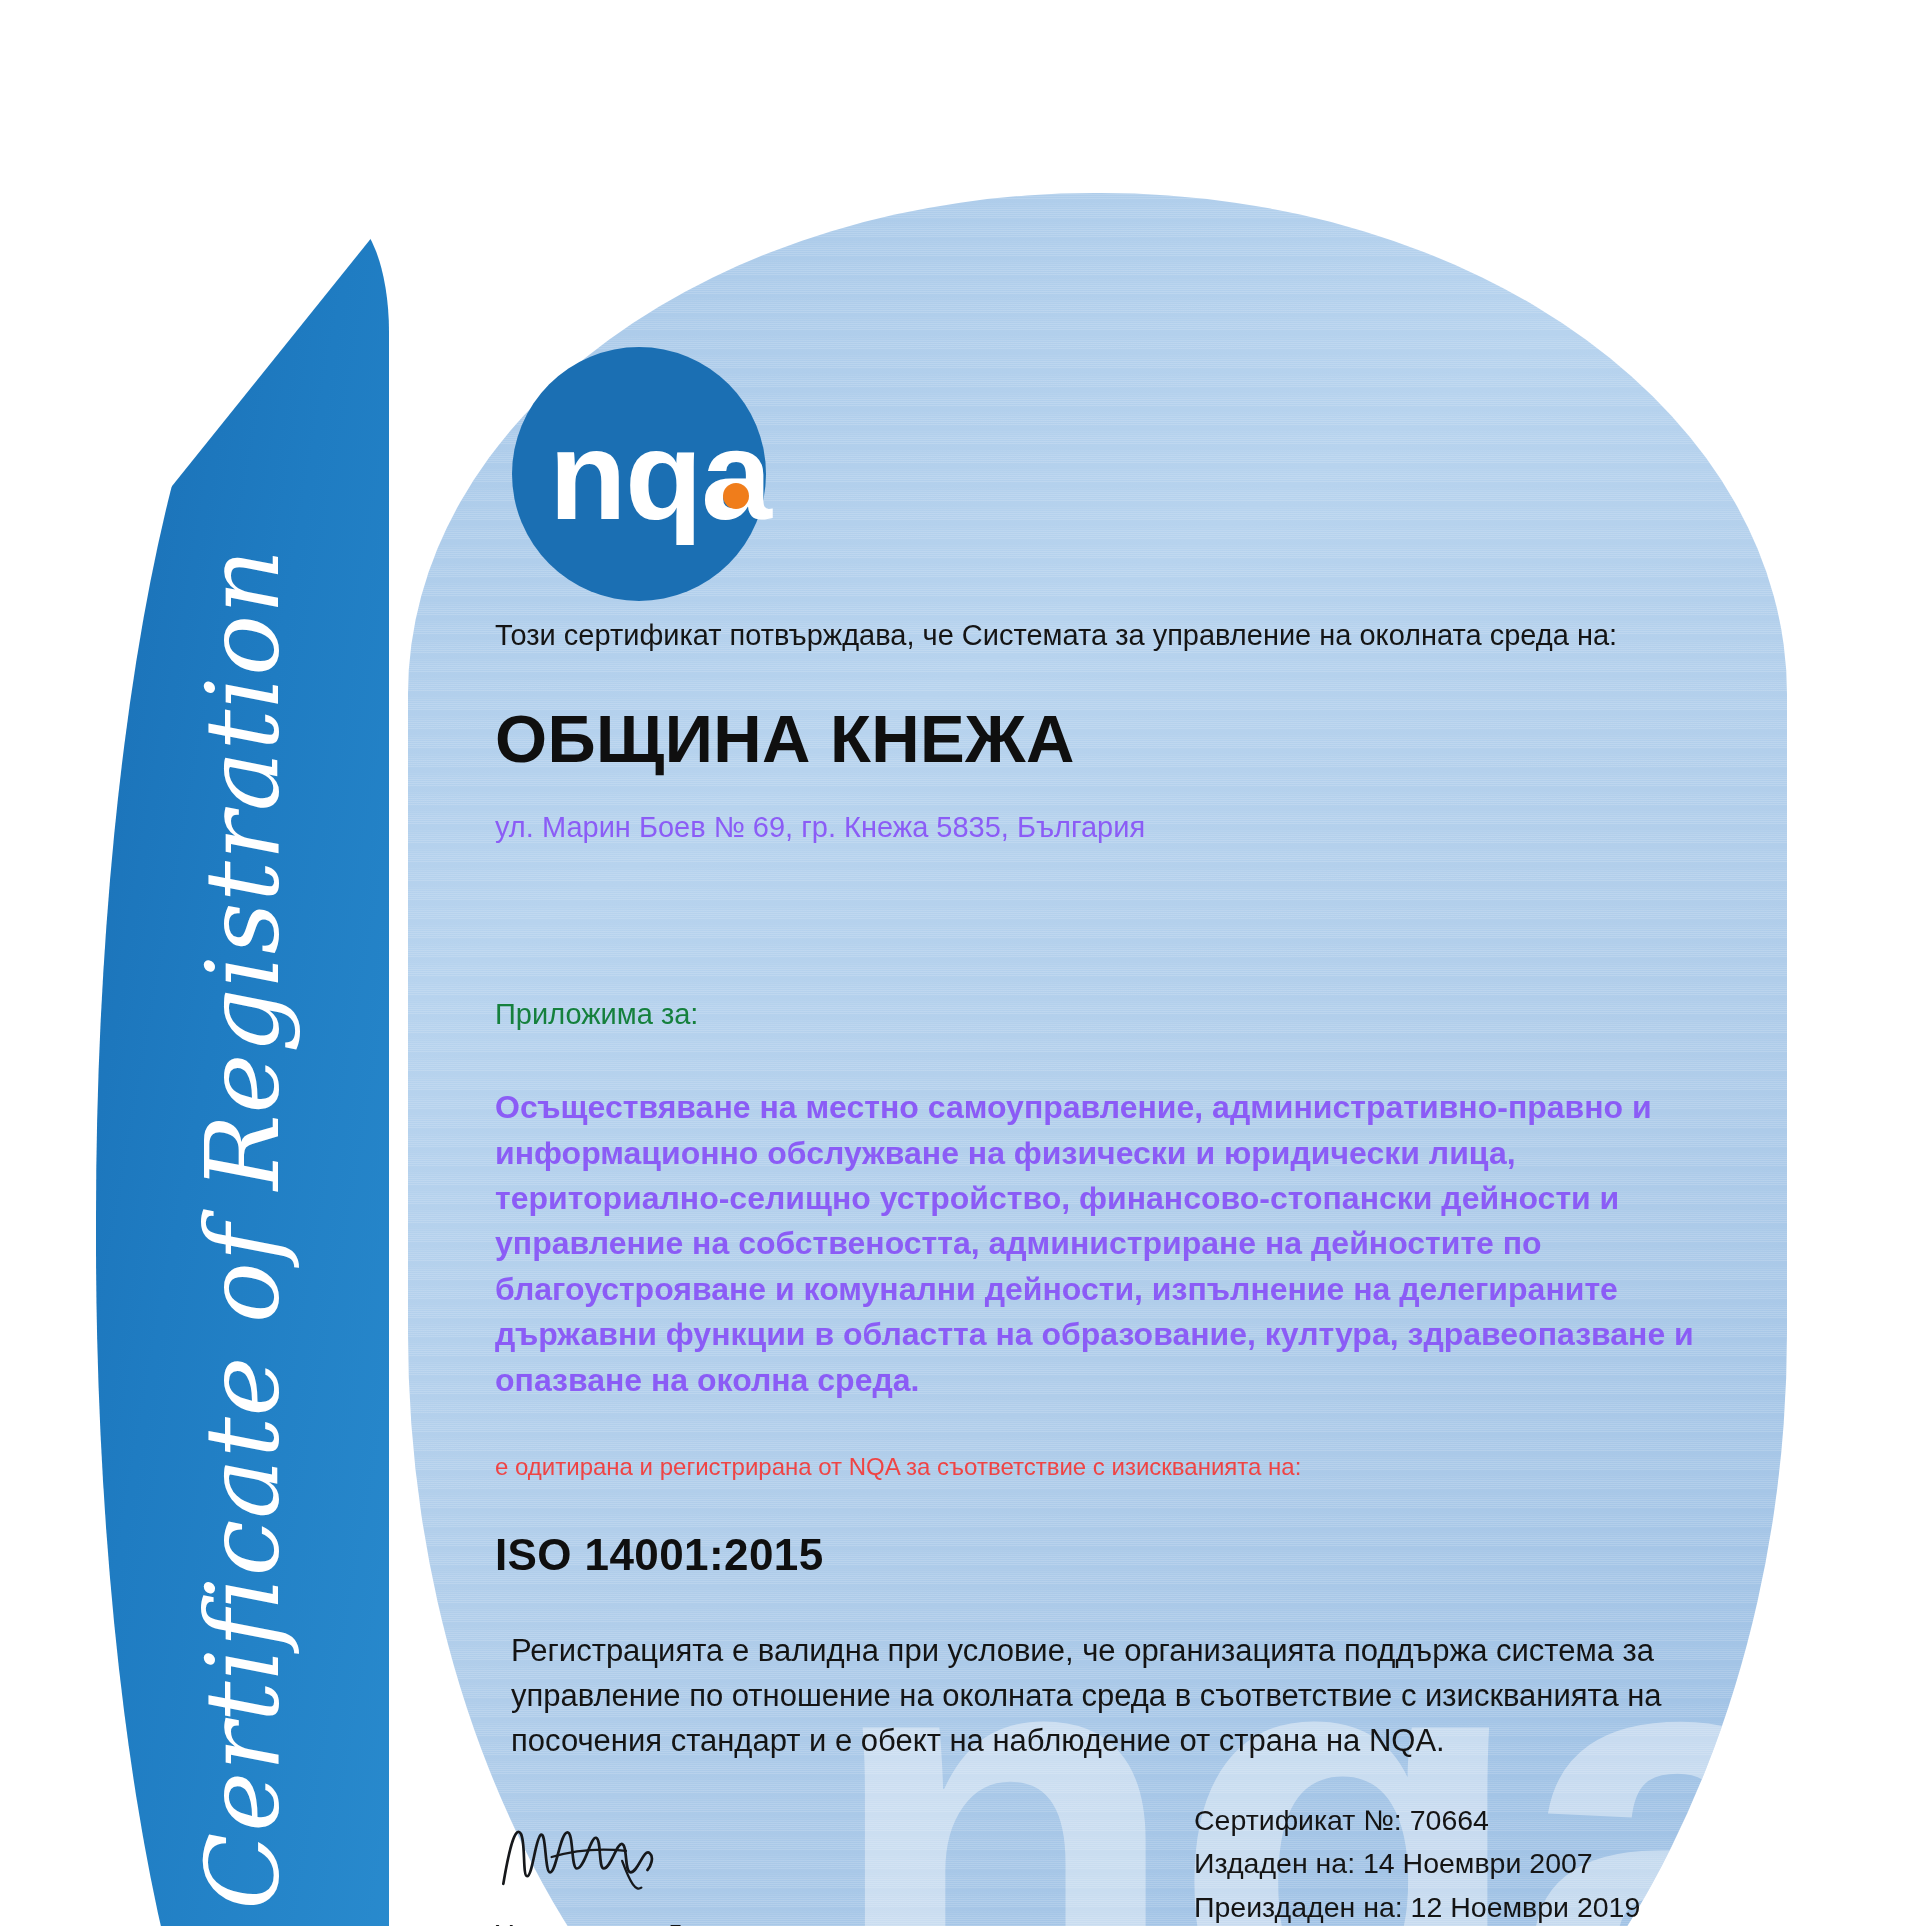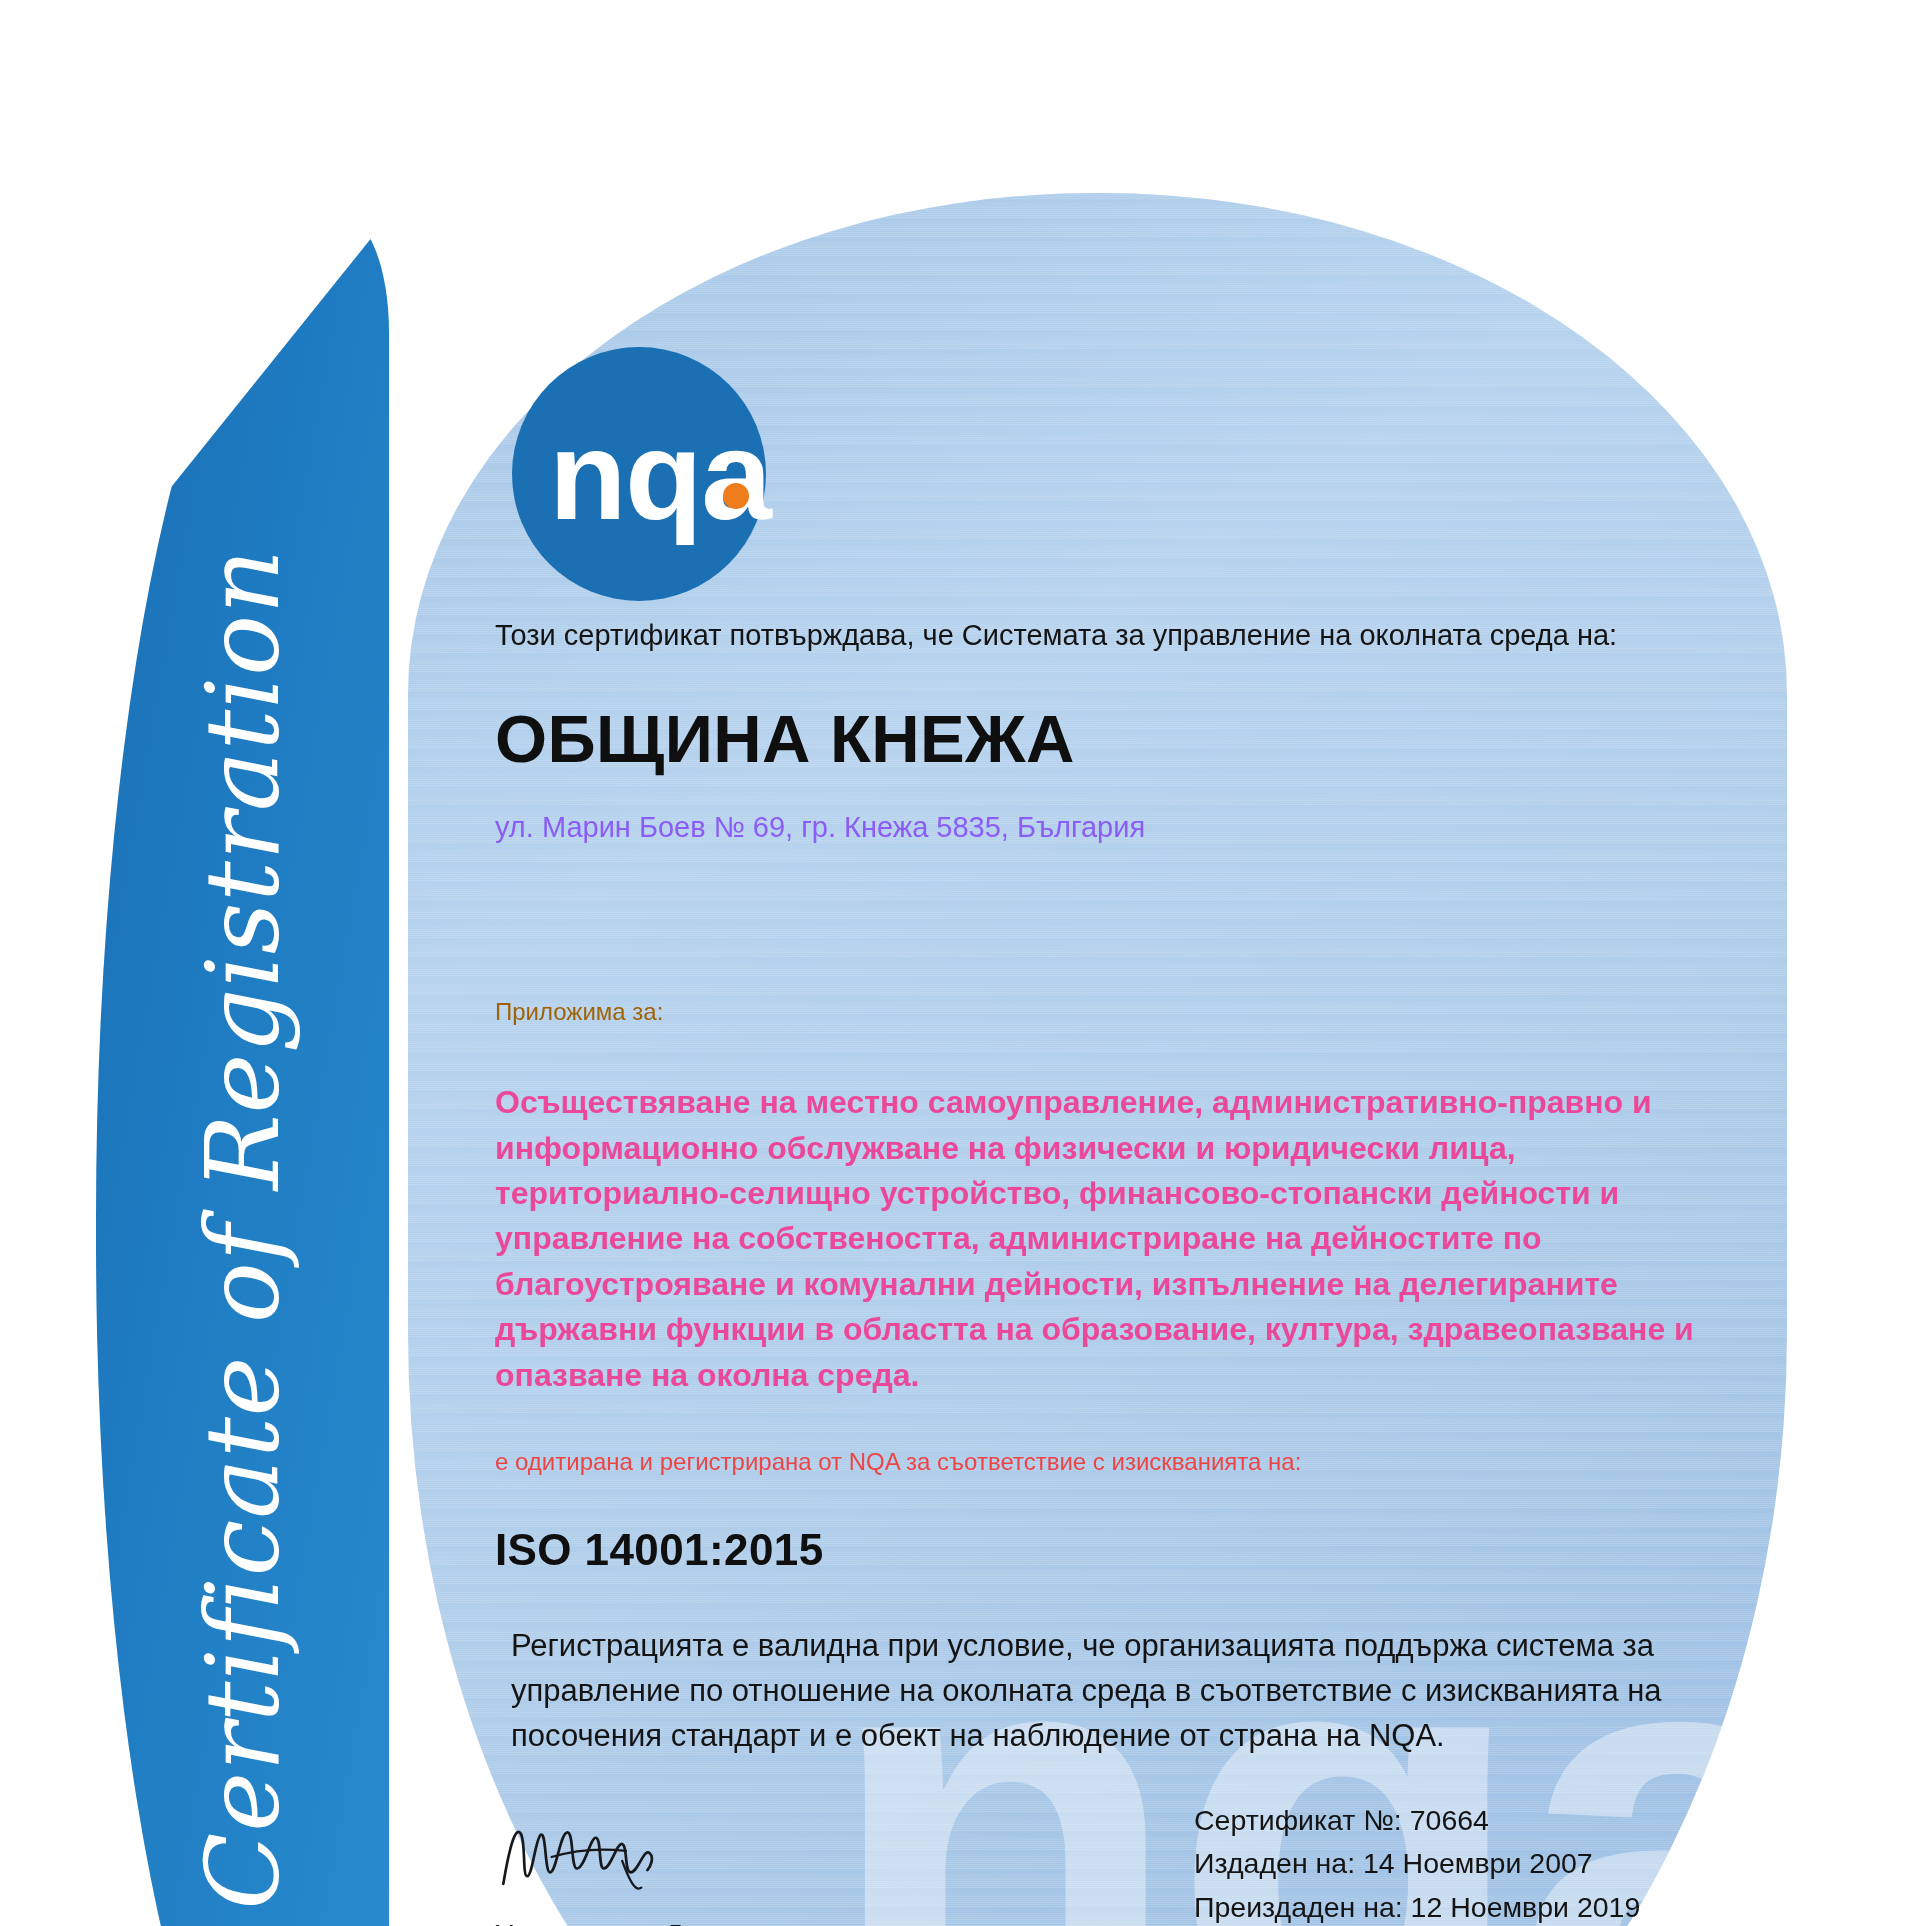--- a/index.html
+++ b/index.html
@@ -140,30 +140,30 @@
     letter-spacing: 0.4px;
     margin: 0 0 34px 0;
     color: #0f0f0f;
   }
   .org-address {
     font-size: 29px;
     margin: 0 0 154px 0;
     color: #8b5cf6;
   }
   .applies-label {
-    font-size: 24px;
+    font-size: 29px;
     margin: 0 0 54px 0;
-    color: #a16207;
+    color: #15803d;
   }
   .scope {
     font-size: 32px;
     font-weight: 700;
     line-height: 1.42;
     margin: 0 0 50px 0;
-    color: #ec4899;
+    color: #8b5cf6;
   }
   .audited {
     font-size: 24px;
     margin: 0 0 49px 0;
     color: #ef4444;
   }
   .standard {
     font-size: 44px;
     font-weight: 700;
     letter-spacing: 0.4px;

